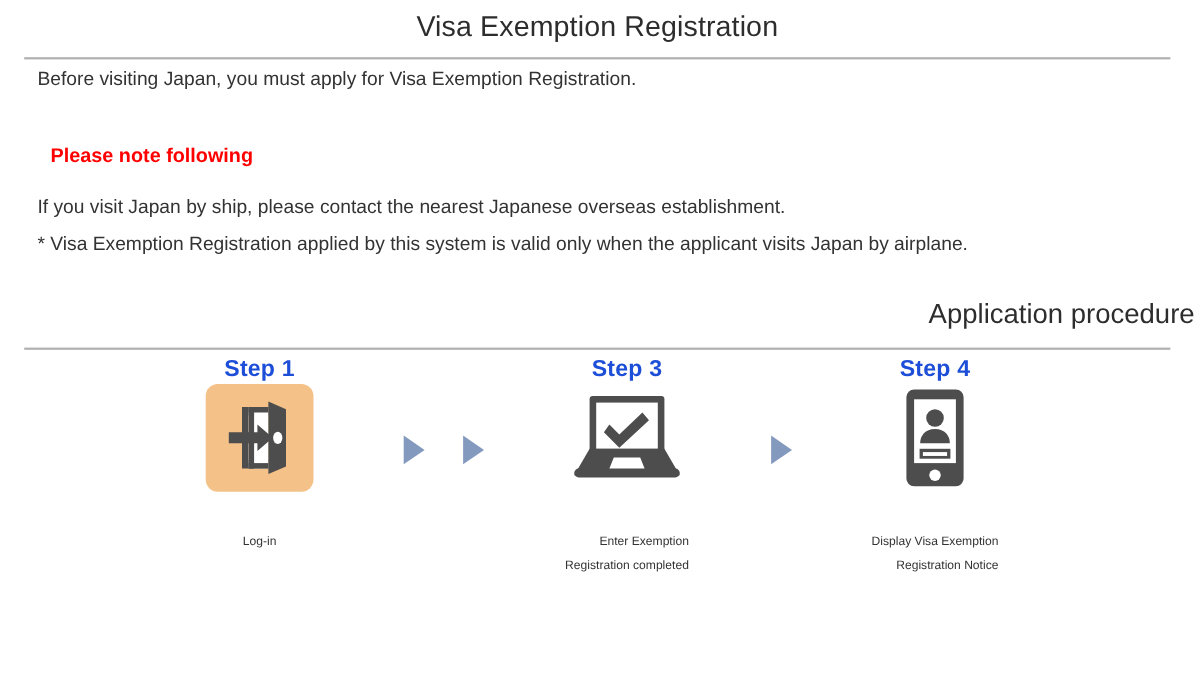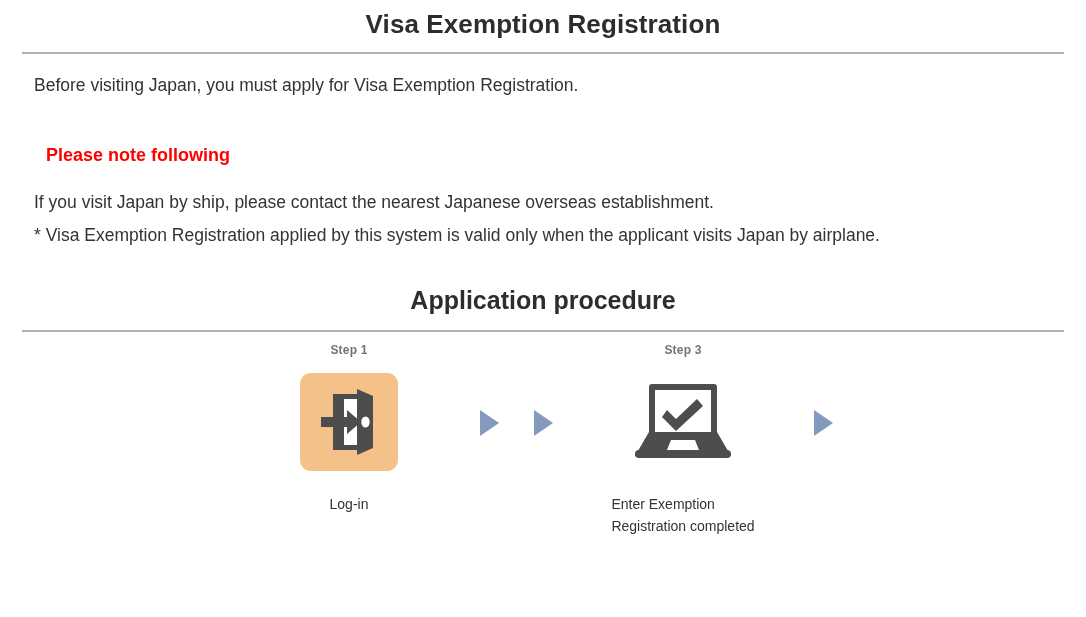--- a/index.html
+++ b/index.html
@@ -21,21 +21,21 @@
     width: 1086px;
     height: 617px;
     position: relative;
     box-sizing: border-box;
   }
 
   
   .page-title {
     text-align: center;
     font-size: 26px;
-    font-weight: 700;
+    font-weight: 400;
     color: #2d2d2d;
     line-height: 40px;
     margin: 0;
     padding-top: 4px;
     letter-spacing: 0.1px;
   }
 
   
   .rule {
     height: 2px;
@@ -49,21 +49,20 @@
   
   .body-block {
     padding: 0 34px;
     box-sizing: border-box;
   }
   .intro-line {
     font-size: 17.5px;
     line-height: 34px;
     color: #333333;
     margin: 0;
-    padding-top: 14px;
   }
   .note-heading {
     font-size: 18px;
     font-weight: bold;
     color: #ff0000;
     margin: 12px;
     padding-top: 26px;
     line-height: 30px;
   }
   .note-body {
@@ -71,23 +70,23 @@
     line-height: 32.5px;
     color: #333333;
     margin: 0;
     padding-top: 4px;
     max-width: 1010px;
   }
   .note-body span { display: block; }
 
   
   .procedure-title {
-    text-align: center;
+    text-align: right;
     font-size: 25px;
-    font-weight: 700;
+    font-weight: 400;
     color: #2d2d2d;
     margin: 0;
     padding-top: 31px;
     line-height: 36px;
   }
 
   .steps {
     display: flex;
     align-items: flex-start;
     justify-content: center;
@@ -98,41 +97,41 @@
 
   .step {
     width: 226px;
     display: flex;
     flex-direction: column;
     align-items: center;
     flex: 0 0 226px;
   }
 
   .step-label {
-    font-size: 12px;
+    font-size: 21px;
     font-weight: bold;
-    color: #737373;
+    color: #1d4ed8;
     line-height: 22px;
-    margin-bottom: 12px;
+    margin-bottom: 2px;
     letter-spacing: 0.2px;
   }
 
   .step-icon {
     height: 98px;
     display: flex;
     align-items: center;
     justify-content: center;
   }
 
   .step-caption {
-    font-size: 14px;
+    font-size: 11px;
     line-height: 22px;
     color: #333333;
-    text-align: left;
-    margin-top: 22px;
+    text-align: right;
+    margin-top: 34px;
     white-space: pre-line;
   }
 
   .arrow-cell {
     width: 54px;
     flex: 0 0 54px;
     display: flex;
     align-items: center;
     justify-content: center;
     height: 98px;
@@ -227,15 +226,31 @@
         </svg>
       </div>
       <div class="step-caption">Enter Exemption
 Registration completed</div>
     </div>
 
     <div class="arrow-cell">
       <div class="arrow-tri"></div>
     </div>
 
+    <div class="step">
+      <div class="step-label">Step 4</div>
+      <div class="step-icon">
+        <svg width="64" height="92" viewBox="0 0 64 92">
+          <rect x="6" y="2" width="52" height="88" rx="7" fill="#4D4D4D"></rect>
+          <rect x="13" y="11" width="38" height="58" fill="#ffffff"></rect>
+          <circle cx="32" cy="28" r="8" fill="#4D4D4D"></circle>
+          <path d="M32 38 C23 38 18.5 44 18.5 51 L45.5 51 C45.5 44 41 38 32 38 Z" fill="#4D4D4D"></path>
+          <rect x="18" y="56" width="28" height="9" fill="#4D4D4D"></rect>
+          <rect x="21" y="59" width="22" height="3.5" fill="#ffffff"></rect>
+          <circle cx="32" cy="80" r="5.2" fill="#ffffff"></circle>
+        </svg>
+      </div>
+      <div class="step-caption">Display Visa Exemption
+Registration Notice</div>
+    </div>
 
   </div>
 </div>
 
 </body></html>

